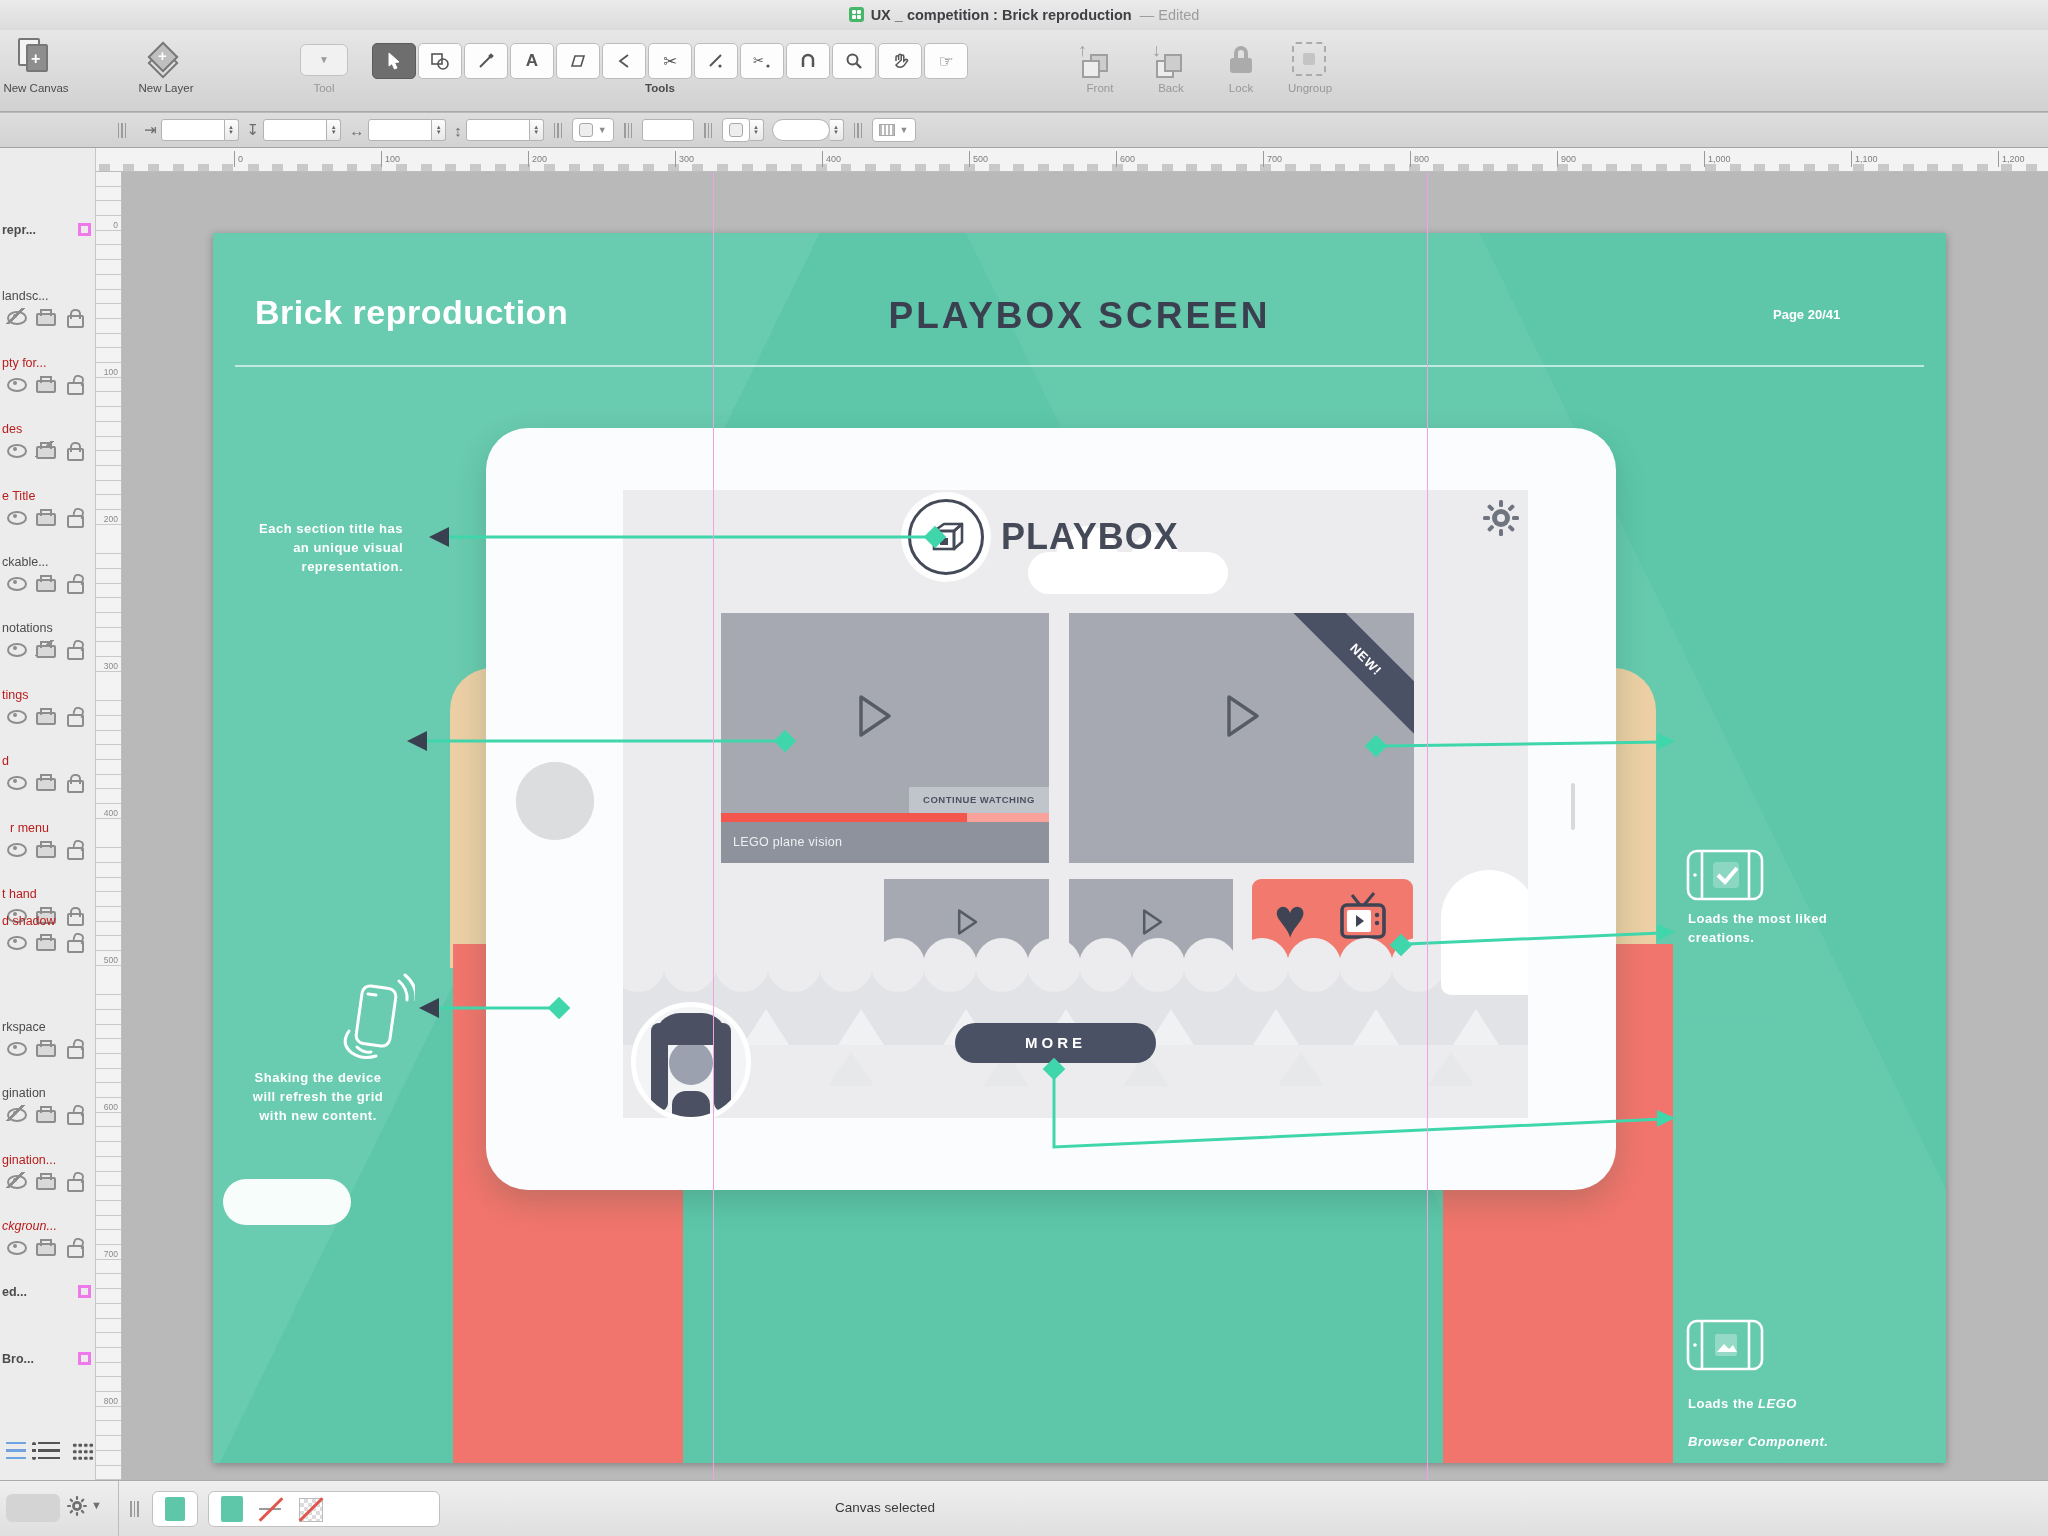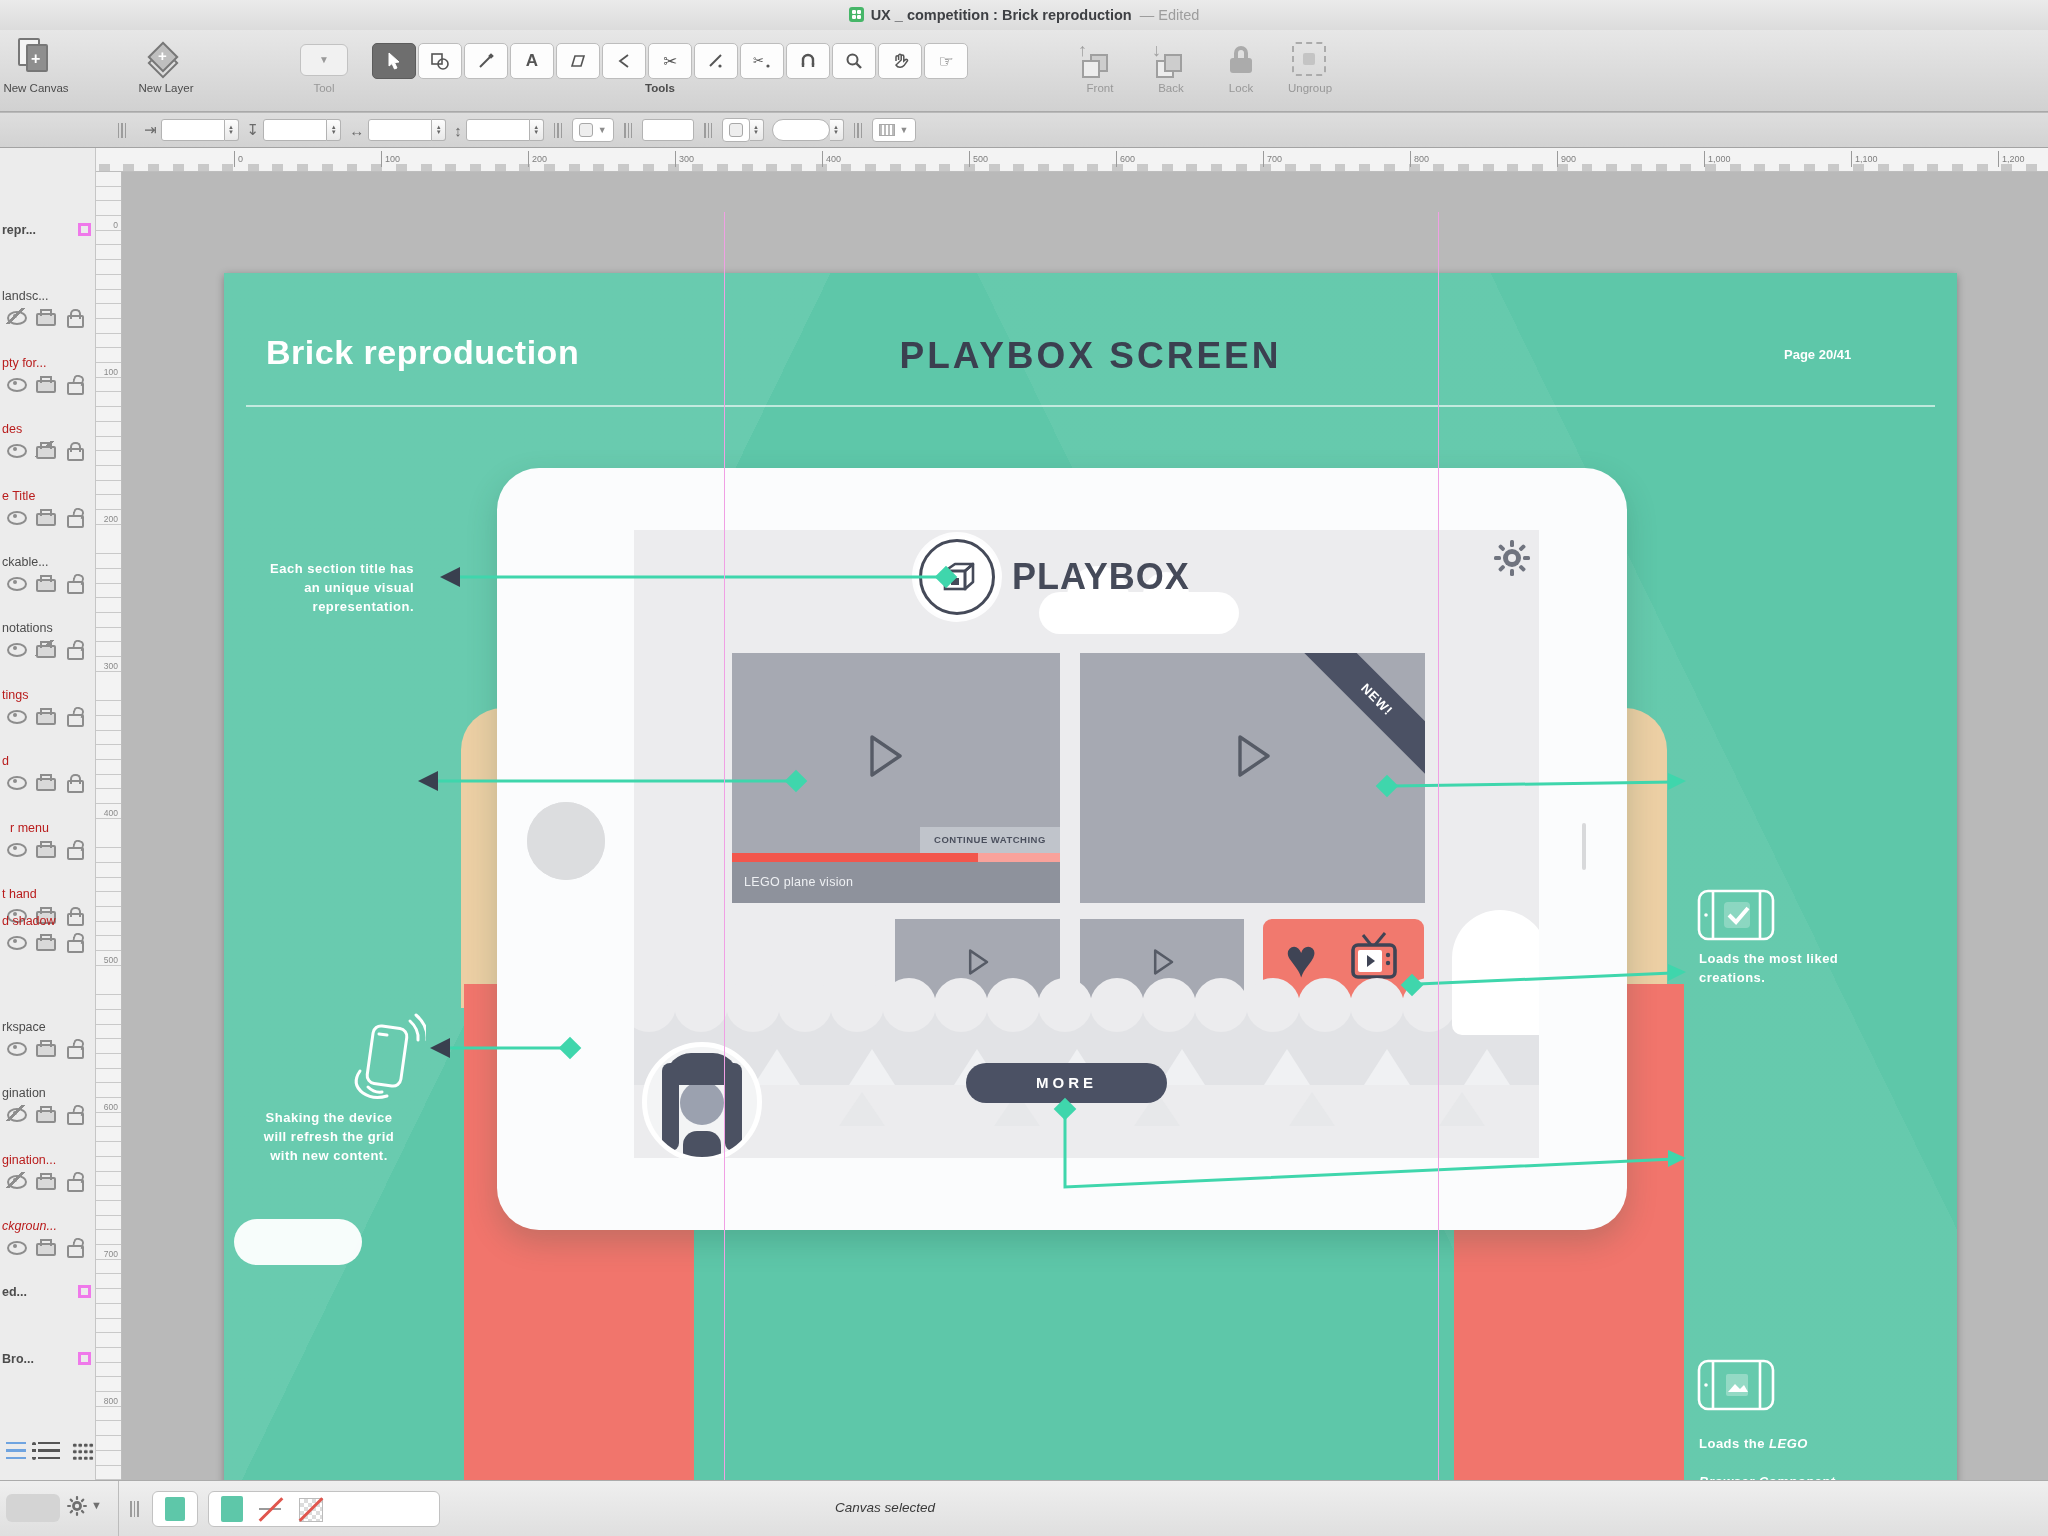--- a/index.html
+++ b/index.html
@@ -110,22 +110,22 @@
     background-image:repeating-linear-gradient(180deg,transparent 0 13.7px,#c9c9c9 13.7px 14.7px); }
   .vruler .lbl { position:absolute; right:3px; font-size:8.5px; color:#8a8a8a; }
   .hruler { position:absolute; left:96px; top:148px; width:1952px; height:24px; background:#f3f3f3;
     border-bottom:1px solid #bdbdbd; z-index:46;
     background-image:repeating-linear-gradient(90deg,transparent 0 13.7px,#c9c9c9 13.7px 24.7px);
     background-position:138px 16px; background-size:auto 8px; background-repeat:repeat-x; }
   .hruler .lbl { position:absolute; top:6px; font-size:9px; color:#7e7e7e; }
   .hruler .lbl::before { content:""; position:absolute; left:-4px; top:-3px; width:1px; height:16px; background:#9a9a9a; }
 
   
-  .viewport { position:absolute; left:116px; top:172px; width:1926px; height:1308px; background:#b9b9b9;
-    overflow:hidden; z-index:10;margin-top:40px; }
+  .viewport { position:absolute; left:105px; top:172px; width:1926px; height:1308px; background:#b9b9b9;
+    overflow:hidden; z-index:10; }
   .guide { position:absolute; top:0; bottom:0; width:1px; background:#f0a0e4; z-index:50; }
   .artboard { position:absolute; left:108px; top:61px; width:1733px; height:1230px; background:#5ec7a9;
     box-shadow:0 2px 8px rgba(0,0,0,.3); overflow:hidden; }
   .ab-light { position:absolute; inset:0; pointer-events:none;
     background:linear-gradient(116deg, rgba(255,255,255,.07) 0 26%, rgba(255,255,255,0) 26%),
                linear-gradient(64deg, rgba(255,255,255,0) 0 58%, rgba(255,255,255,.05) 58% 80%, rgba(255,255,255,0) 80%); }
   .ab-title { position:absolute; left:42px; top:60px; font-size:34px; font-weight:bold; color:#fff; letter-spacing:.5px; }
   .ab-heading { position:absolute; left:0; right:0; top:62px; text-align:center; font-size:37px;
     font-weight:bold; color:#3b4050; letter-spacing:3px; }
   .ab-page { position:absolute; left:1560px; top:74px; width:130px; font-size:13px; font-weight:bold; color:#fff; }
@@ -199,21 +199,21 @@
     border:1px solid #c2c2c2; border-radius:6px; display:flex; align-items:center; justify-content:center; }
   .swatch-btn .teal { width:20px; height:24px; background:#5ec7a9; border-radius:2px; }
   .swatch-wide { position:absolute; left:208px; top:10px; width:232px; height:36px; background:#fff;
     border:1px solid #c2c2c2; border-radius:6px; display:flex; align-items:center; gap:14px; padding-left:12px; }
   .swatch-wide .teal { width:22px; height:26px; background:#5ec7a9; border-radius:2px; }
   .slash-ic { position:relative; width:26px; height:26px; }
   .slash-ic::after { content:""; position:absolute; left:-2px; top:12px; width:32px; height:3px; background:#e0554d; transform:rotate(-45deg); }
   .slash-ic.line::before { content:""; position:absolute; left:2px; top:12px; width:22px; height:2px; background:#9a9a9a; }
   .slash-ic.fill::before { content:""; position:absolute; left:2px; top:2px; width:22px; height:22px; border:1px solid #bbb;
     background:repeating-conic-gradient(#dcdcdc 0 25%,#fff 0 50%) 0 0/8px 8px; }
-  .sb-text { position:absolute; left:885px; top:19px; transform:translateX(-50%); font-size:13.5px; color:#3a3a3a;font-style:italic; }
+  .sb-text { position:absolute; left:885px; top:19px; transform:translateX(-50%); font-size:13.5px; color:#3a3a3a; }
 </style>
 </head>
 <body>
 
 <div class="titlebar">
   <div class="titlebar-text">
     <span class="doc-icon"></span><span>UX _ competition : Brick reproduction</span>
     <span class="tb-edited">&nbsp;<span>— Edited</span></span>
   </div>
 </div>

